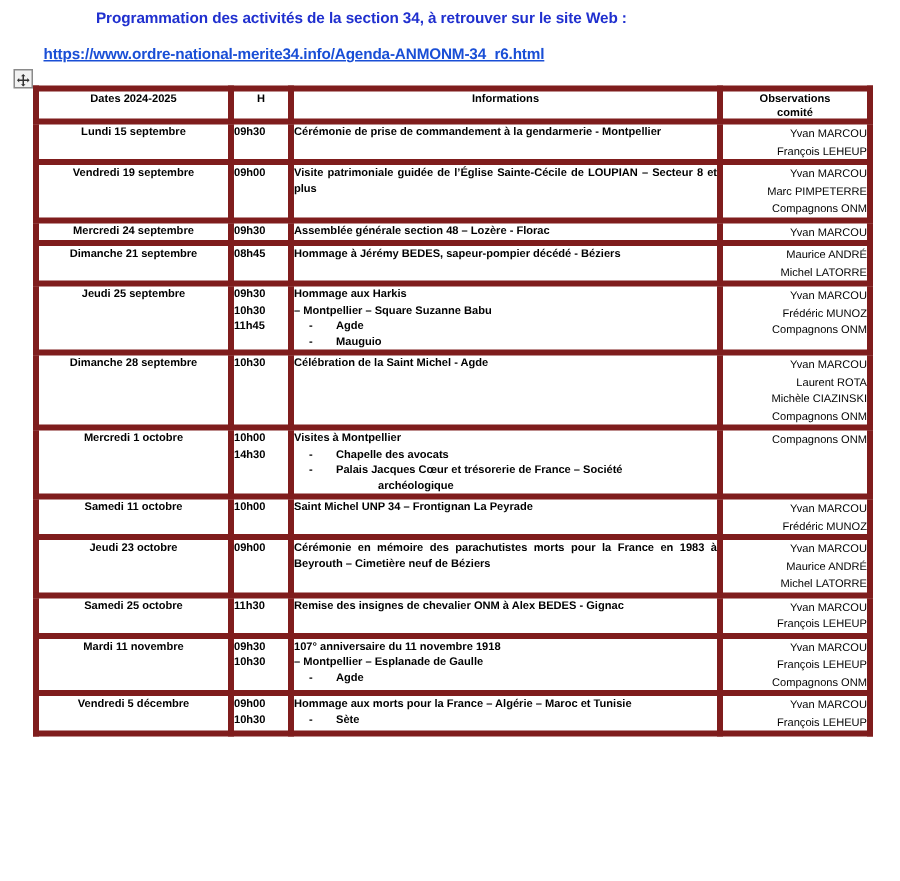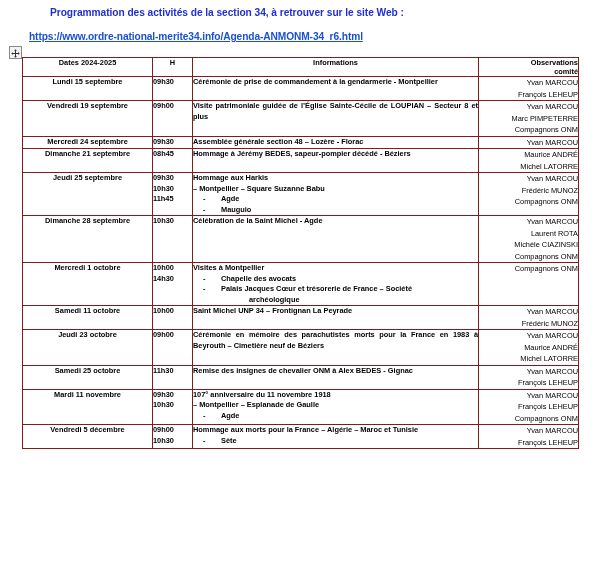--- a/index.html
+++ b/index.html
@@ -18,21 +18,21 @@
 
   
   #doc-header {
     padding: 6px 0 0 0;
   }
   .title-line {
     color: #2030cf;
     font-weight: bold;
     font-size: 10.2px;
     letter-spacing: -0.05px;
-    margin-left: 50px;
+    margin-left: 64px;
     line-height: 14px;
     white-space: nowrap;
   }
   .url-line {
     margin-left: 29px;
     margin-top: 8px;
     line-height: 14px;
     white-space: nowrap;
   }
   .url-link {
@@ -64,38 +64,38 @@
   #agenda-table {
     position: absolute;
     left: 22px;
     top: 57px;
     width: 556px;
     border-collapse: collapse;
     table-layout: fixed;
     font-size: 7.4px;
   }
   #agenda-table td, #agenda-table th {
-    border: 1px solid #7f1d1d;
+    border: 4px solid #7f1d1d;
     padding: 0;
     vertical-align: top;
     box-sizing: border-box;
   }
   col.c-date  { width: 130px; }
   col.c-h     { width: 40px; }
   col.c-info  { width: 286px; }
   col.c-obs   { width: 100px; }
 
   
   .hdr td {
     text-align: center;
     font-weight: bold;
     padding: 3px 4px 4px 4px;
     vertical-align: top;
   }
-  .hdr td.obs-h { text-align: right; padding-left: 6px; }
+  .hdr td.obs-h { text-align: center; padding-left: 6px; }
 
   
   td.cell-date {
     font-weight: bold;
     padding: 4px 3px 4px 7px;
     text-align: center;
   }
   td.cell-h {
     font-weight: bold;
     text-align: left;

